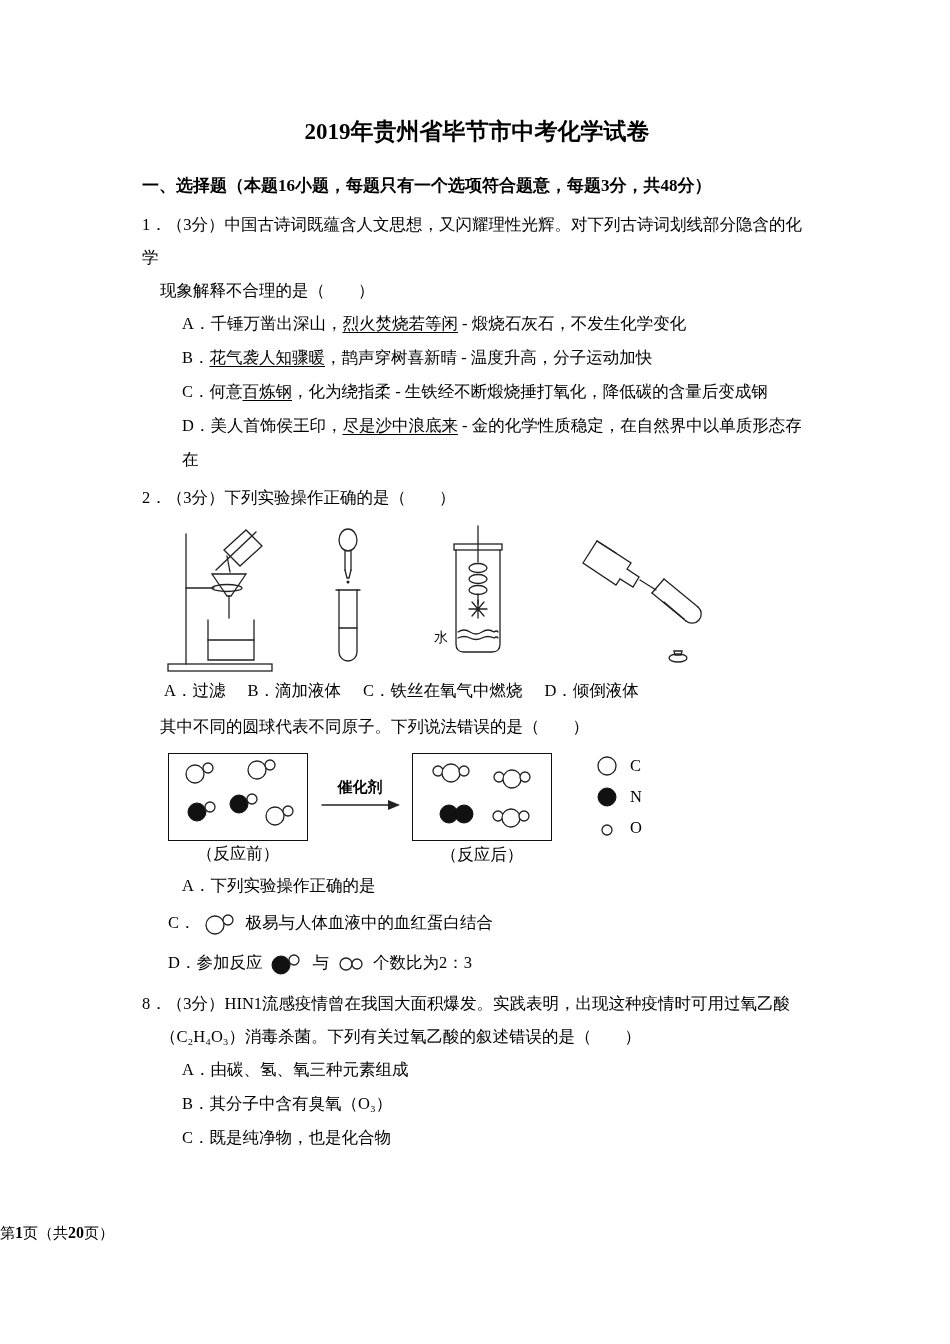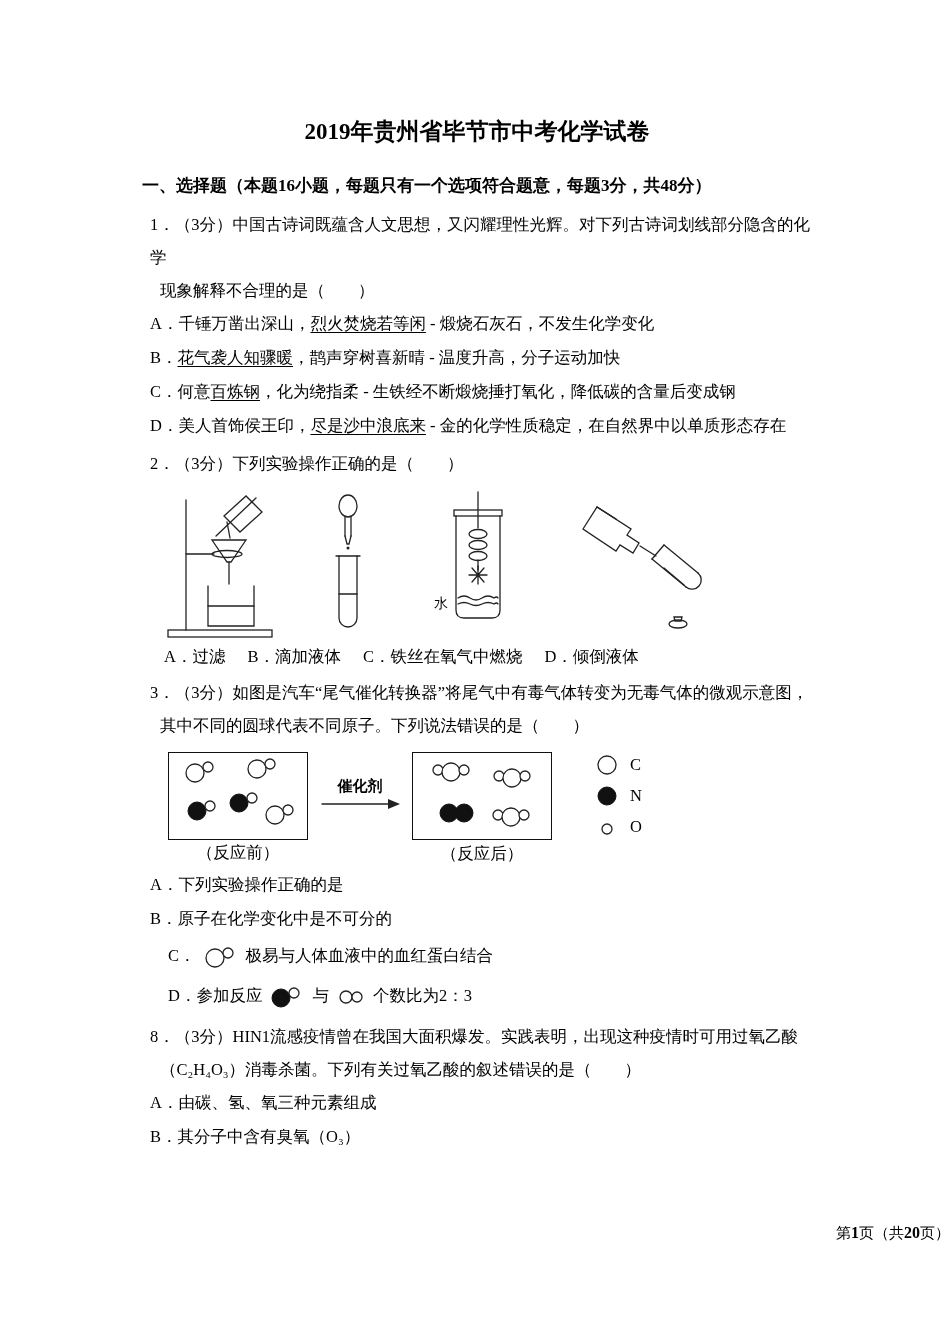--- a/index.html
+++ b/index.html
@@ -9,23 +9,23 @@
     box-sizing:border-box;
     padding:116px 138px 0 142px;
     background:#fff;
     font-family:"Liberation Serif","DejaVu Serif",serif;
     color:#000;
     font-size:16.5px;
     overflow:hidden;
   }
   .title { text-align:center; font-size:23px; font-weight:bold; margin:0 0 22px 0; }
   .section-header { font-weight:bold; font-size:17px; margin:0 0 6px 0; line-height:33px; }
-  .line { line-height:33px;margin-left:8px; }
+  .line { line-height:33px; }
   .stem2 { margin-left:18px; }
-  .opt { margin-left:8px; line-height:34px; }
+  .opt { margin-left:40px; line-height:34px; }
   .u { text-decoration:underline; text-underline-offset:3px; }
   .question { margin-bottom:4px; }
 
   
   .apparatus-row { display:flex; align-items:flex-end; gap:26px; margin:8px 0 2px 22px; height:152px; }
   .panel svg { display:block; }
   svg .ln { stroke:#222; stroke-width:1.3; fill:none; stroke-linecap:round; }
   svg .fl { fill:#222; stroke:none; }
   svg .w  { fill:#fff; stroke:#222; stroke-width:1.3; }
   svg .b  { fill:#111; stroke:#111; stroke-width:1; }
@@ -37,21 +37,21 @@
   .arrow-wrap { width:92px; text-align:center; margin:0 6px; }
   .catalyst { font-size:15px; font-weight:bold; line-height:20px; }
   .legend { margin-left:44px; display:flex; flex-direction:column; gap:9px; }
   .legend-row { display:flex; align-items:center; gap:12px; }
   .captions { display:flex; margin-left:26px; line-height:28px; }
   .cap-before { width:140px; text-align:center;font-family:Liberation Mono, monospace; }
   .cap-spacer { width:104px; }
   .cap-after { width:140px; text-align:center; }
   .opt-flex { display:flex; align-items:center; gap:7px; margin-left:26px; min-height:40px; }
 
-  .footer { position:absolute; left:0; right:0; top:1224px; text-align:right; font-size:15px; }
+  .footer { position:absolute; left:0; right:0; top:1224px; text-align:left; font-size:15px; }
   .footer .pg { font-weight:bold; font-size:16px; }
 </style>
 </head>
 <body>
 
 <div class="page">
 
   <h1 class="title">2019年贵州省毕节市中考化学试卷</h1>
 
   <div class="section-header">一、选择题（本题16小题，每题只有一个选项符合题意，每题3分，共48分）</div>
@@ -133,21 +133,20 @@
 
     <div class="q2-labels">
       <span>A．过滤</span>
       <span>B．滴加液体</span>
       <span>C．铁丝在氧气中燃烧</span>
       <span>D．倾倒液体</span>
     </div>
   </div>
 
   <div class="question">
-    <div class="line">3．（3分）如图是汽车“尾气催化转换器”将尾气中有毒气体转变为无毒气体的微观示意图，</div>
     <div class="line stem2">其中不同的圆球代表不同原子。下列说法错误的是（　　）</div>
 
     <div class="micro-row">
       <div class="mol-box">
         <svg width="137" height="85" viewBox="0 0 137 85">
           <circle class="w" cx="26" cy="20" r="9"></circle>
             <circle class="w" cx="39" cy="14" r="5"></circle>
           <circle class="w" cx="88" cy="16" r="9"></circle>
             <circle class="w" cx="101" cy="11" r="5"></circle>
           <circle class="b" cx="28" cy="58" r="9"></circle>
@@ -201,21 +200,20 @@
         </div>
       </div>
     </div>
     <div class="captions">
       <span class="cap-before">（反应前）</span>
       <span class="cap-spacer"></span>
       <span class="cap-after">（反应后）</span>
     </div>
 
     <div class="opt">A．下列实验操作正确的是</div>
-    <div class="opt">B．原子在化学变化中是不可分的</div>
     <div class="opt-flex">
       <span>C．</span>
       <svg width="36" height="26" viewBox="0 0 36 26">
           <circle class="w" cx="12" cy="15" r="9"></circle>
           <circle class="w" cx="25" cy="10" r="5"></circle>
         </svg>
       <span>极易与人体血液中的血红蛋白结合</span>
     </div>
     <div class="opt-flex">
       <span>D．参加反应</span>
@@ -230,19 +228,20 @@
         </svg>
       <span>个数比为2：3</span>
     </div>
   </div>
 
   <div class="question">
     <div class="line">8．（3分）HIN1流感疫情曾在我国大面积爆发。实践表明，出现这种疫情时可用过氧乙酸</div>
     <div class="line stem2">（C₂H₄O₃）消毒杀菌。下列有关过氧乙酸的叙述错误的是（　　）</div>
     <div class="opt">A．由碳、氢、氧三种元素组成</div>
     <div class="opt">B．其分子中含有臭氧（O₃）</div>
+    <div class="opt">C．既是纯净物，也是化合物</div>
   </div>
 
   <div class="footer">
     <span>第</span><span class="pg">1</span><span>页（共</span><span class="pg">20</span><span>页）</span>
   </div>
 
 </div>
 
 </body></html>

